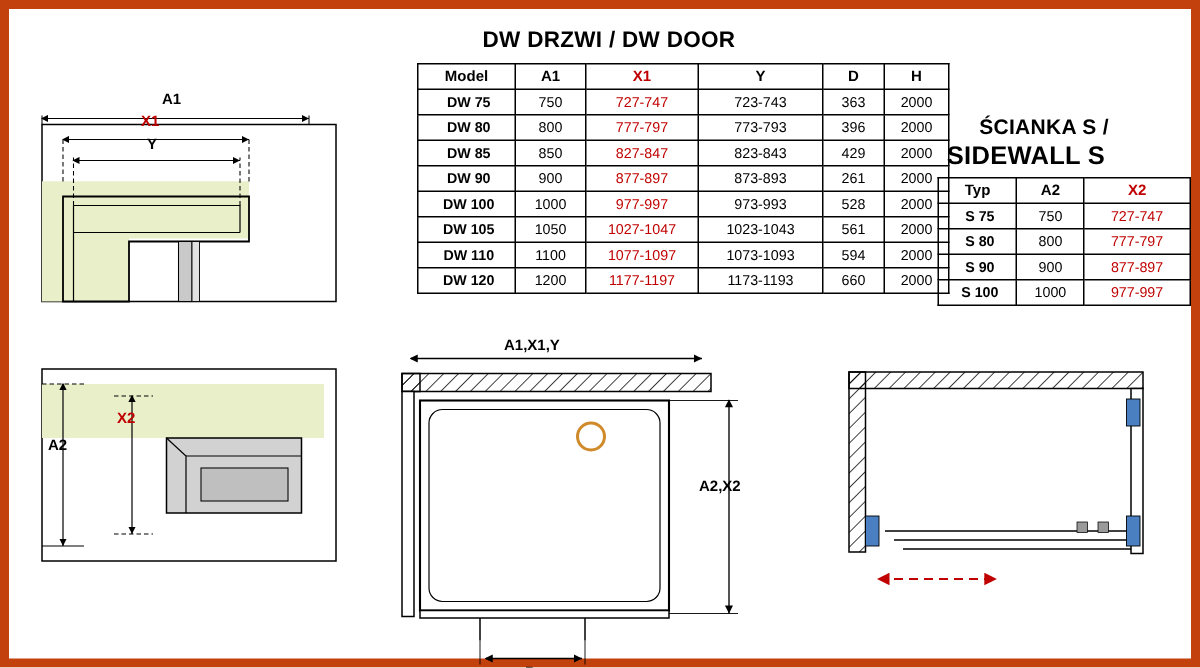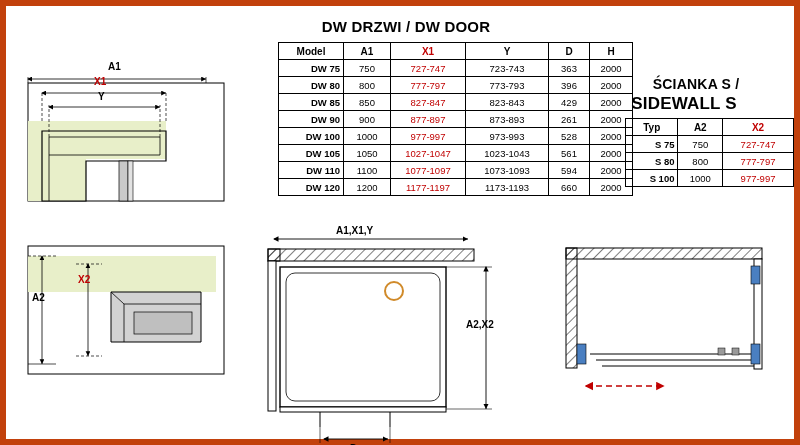--- a/index.html
+++ b/index.html
@@ -7,21 +7,21 @@
   .page{position:absolute;inset:0;border:6px solid #c2410c;box-sizing:border-box;background:#fff;}
 
   
   .abs{position:absolute;}
   .ttl{font-weight:bold;text-align:center;letter-spacing:.2px;}
 
   
   table{border-collapse:collapse;margin-left:16px;}
   .tbl td,.tbl th{border:1px solid #000;font-size:9.5px;text-align:center;padding:1px 3px;height:14px;white-space:nowrap;}
   .tbl th{font-weight:bold;font-size:10px;}
-  .tbl td.m{font-weight:bold;text-align:right;padding-left:6px;}
+  .tbl td.m{font-weight:bold;text-align:center;padding-left:6px;}
   .red{color:#c00000;}
   .lbl{position:absolute;font-size:10px;}
   .lbl.b{font-weight:bold;}
   svg{position:absolute;left:0;top:0;overflow:visible;}
 </style>
 </head>
 <body>
 
 <div class="page">
 
@@ -125,20 +125,25 @@
             <td class="m">S 75</td>
             <td>750</td>
             <td class="red">727-747</td>
           </tr>
           <tr>
             <td class="m">S 80</td>
             <td>800</td>
             <td class="red">777-797</td>
           </tr>
           <tr>
+            <td class="m">S 90</td>
+            <td>900</td>
+            <td class="red">877-897</td>
+          </tr>
+          <tr>
             <td class="m">S 100</td>
             <td>1000</td>
             <td class="red">977-997</td>
           </tr>
         </tbody>
     </table>
   </div>
 
   <div class="abs" style="left:10px;top:55px;width:225px;height:150px;">
     <svg width="225" height="150">

